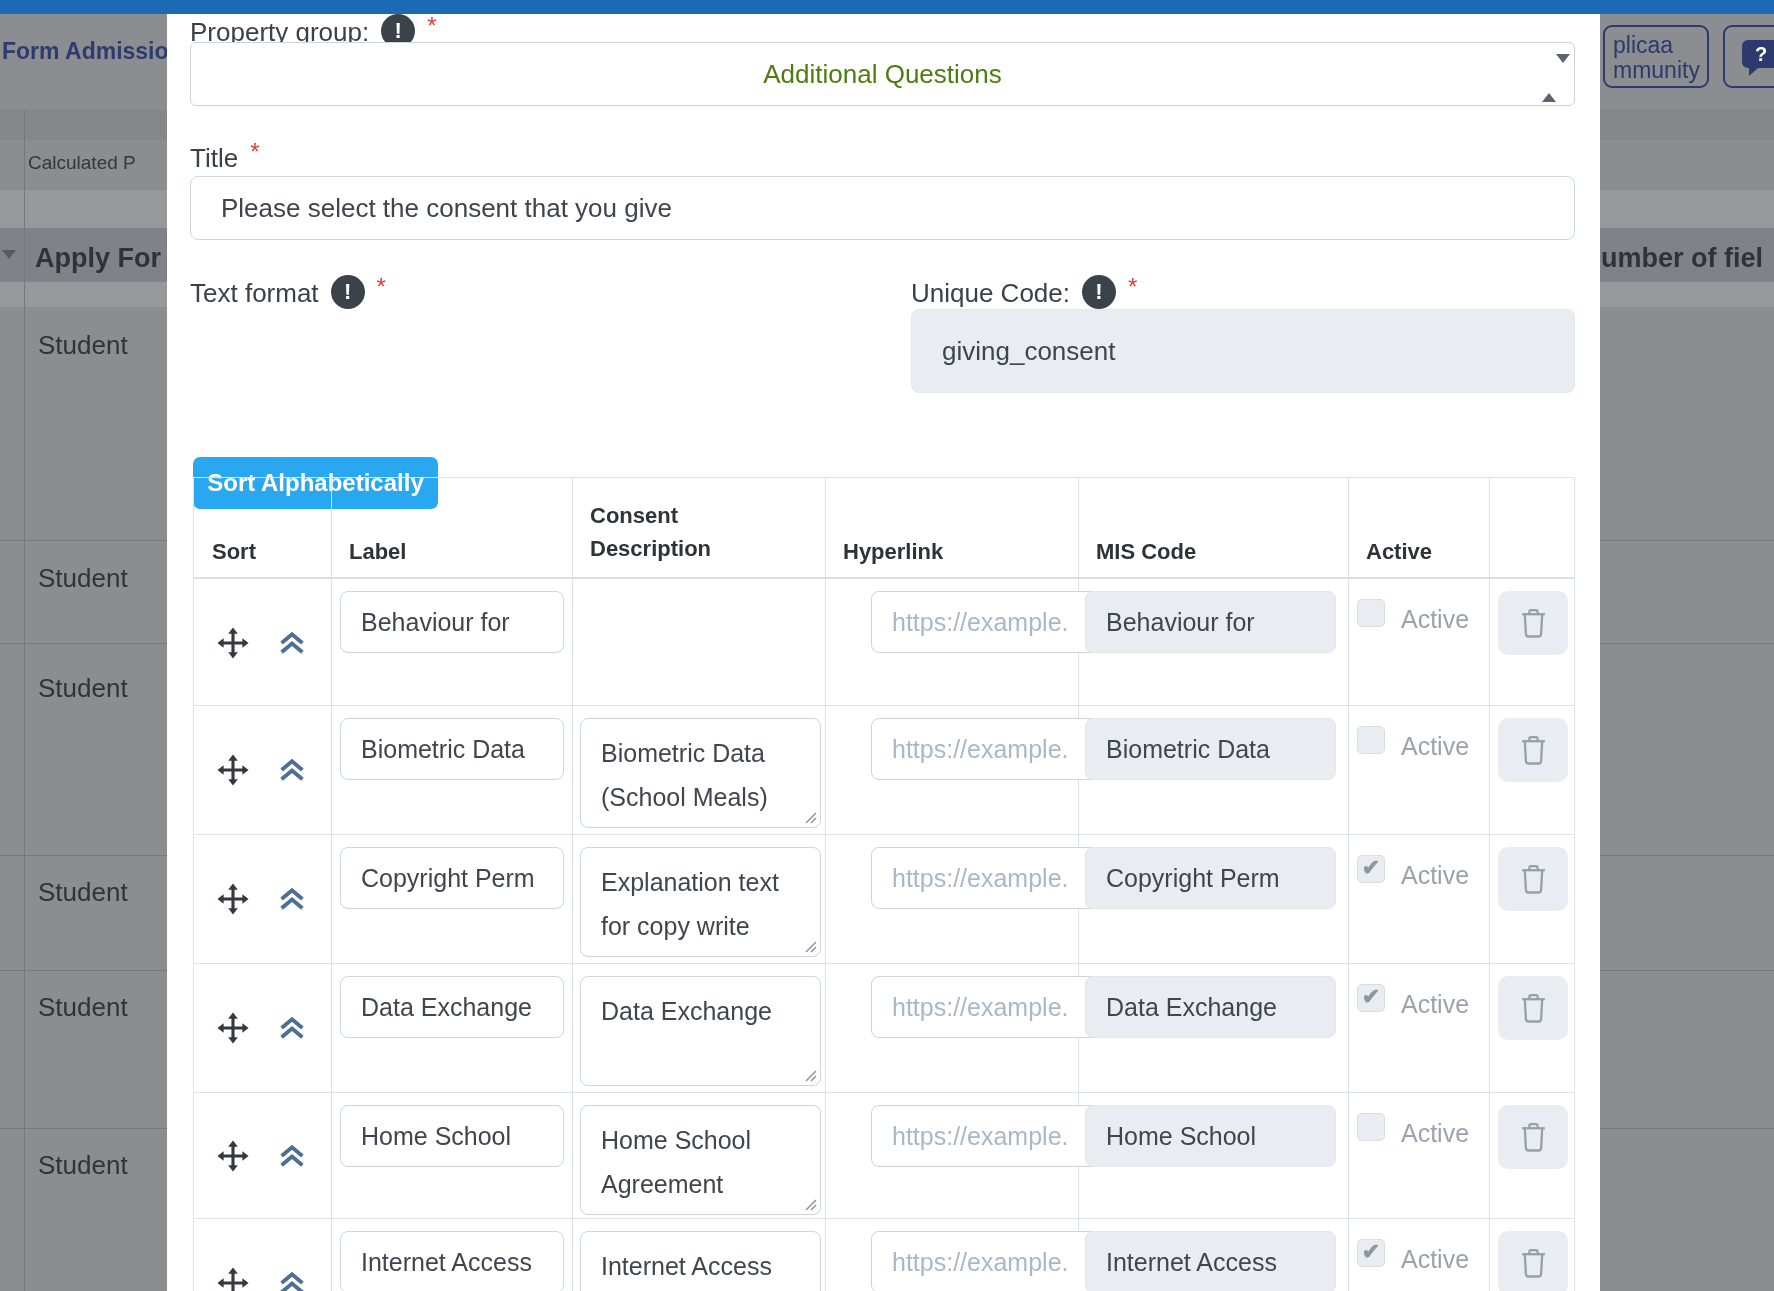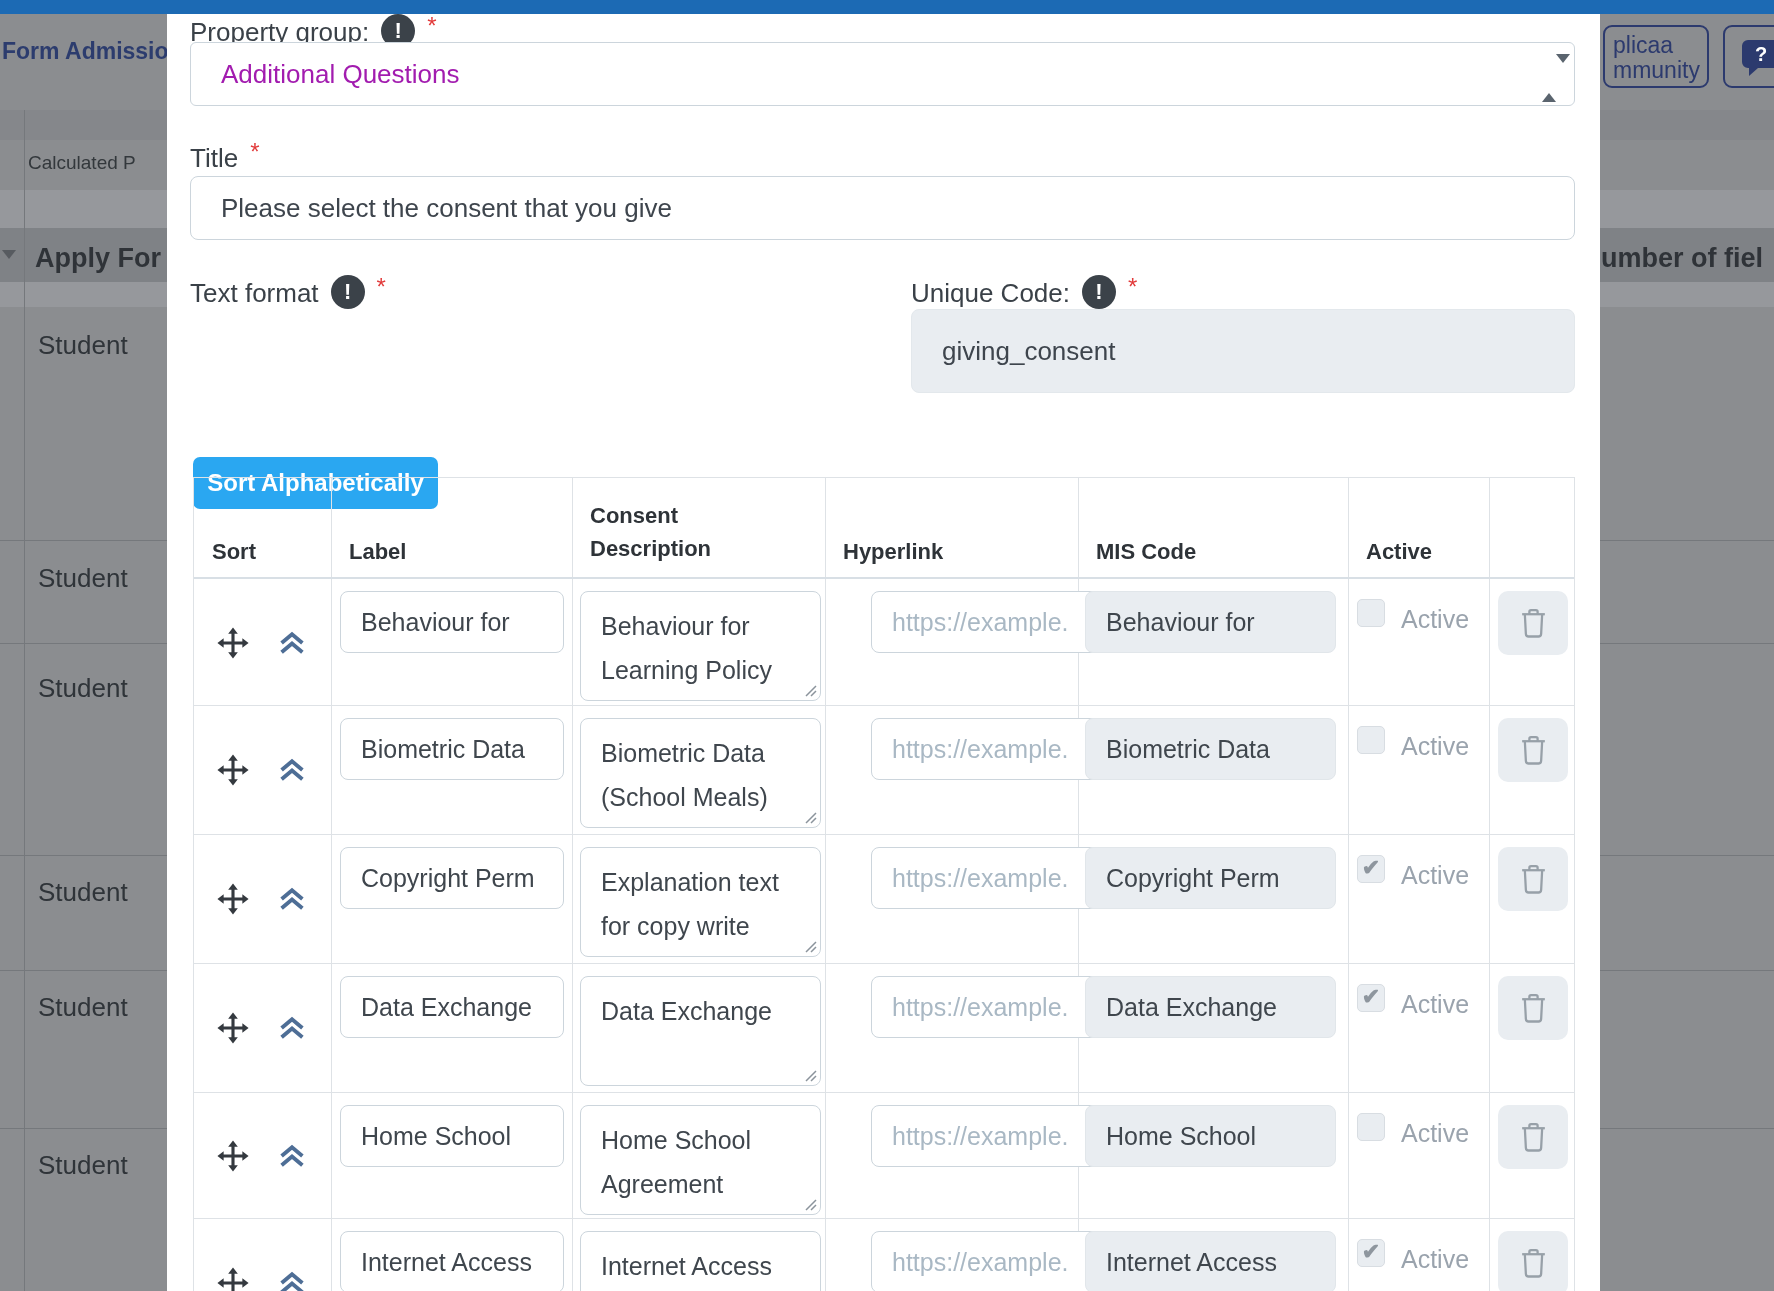--- a/index.html
+++ b/index.html
@@ -33,21 +33,21 @@
 
   
   .topbar { position:absolute; left:0; top:0; width:1774px; height:14px; background:#1c6ab4; z-index:30; }
 
   
   .modal { position:absolute; left:167px; top:14px; width:1433px; height:1277px; background:#ffffff; z-index:10; }
   .field-label-row { position:absolute; display:flex; align-items:flex-end; gap:12px; font-size:26px; color:#3a4148; }
   .info-icon { width:34px; height:34px; border-radius:50%; background:#3b4249; color:#fff; font-weight:bold; font-size:22px; display:flex; align-items:center; justify-content:center; flex:0 0 auto; }
   .req { color:#e23b3b; font-size:24px; transform:translateY(-8px); }
 
-  .selectbox { position:absolute; left:23px; top:28px; width:1385px; height:64px; border:1px solid #ccd5dc; border-radius:6px; background:#fff; display:flex; align-items:center; padding:0 30px; font-size:26px; color:#a21caf; }
+  .selectbox { position:absolute; left:23px; top:28px; width:1385px; height:64px; border:1px solid #ccd5dc; border-radius:6px; background:#fff; display:flex; align-items:center; padding:0 30px; font-size:26px; color:#4d7c0f;justify-content:center; }
   .spinner { position:absolute; right:18px; top:20px; width:14px; height:24px; }
   .spinner .up  { width:0;height:0;border-left:7px solid transparent;border-right:7px solid transparent;border-bottom:9px solid #5a646e; margin-bottom:5px; }
   .spinner .dn  { width:0;height:0;border-left:7px solid transparent;border-right:7px solid transparent;border-top:9px solid #5a646e; }
 
   .text-input { position:absolute; border:1px solid #ccd5dc; border-radius:8px; background:#fff; font-family:"Liberation Sans",sans-serif; font-size:26px; color:#3e454d; padding:0 30px; outline:none; }
   .gray-input { background:#e9edf1; border:1px solid #e3e8ec; }
 
   .sort-btn { position:absolute; left:26px; top:395px; width:245px; height:52px; background:#2aa7f1; color:#fff; border:none; border-radius:7px; font-family:"Liberation Sans",sans-serif; font-size:24px; font-weight:600; cursor:pointer;margin-top:48px; }
 
   
@@ -176,26 +176,20 @@
       <div id="rows-host">
           <div class="trow first" style="top: 99px; height: 128px;">
           <svg class="handle mv" width="34" height="34" viewBox="0 0 24 24" style="top: 47px;">
             <path d="M12 1 L15.4 5.4 H13.1 V10.9 H18.6 V8.6 L23 12 L18.6 15.4 V13.1 H13.1 V18.6 H15.4 L12 23 L8.6 18.6 H10.9 V13.1 H5.4 V15.4 L1 12 L5.4 8.6 V10.9 H10.9 V5.4 H8.6 Z" fill="#34393f"></path>
           </svg>
           <svg class="handle cv" width="30" height="30" viewBox="0 0 26 26" style="top: 49px;">
             <path d="M4 13 L13 5.5 L22 13" fill="none" stroke="#4e6e96" stroke-width="3.4"></path>
             <path d="M4 21 L13 13.5 L22 21" fill="none" stroke="#4e6e96" stroke-width="3.4"></path>
           </svg>
           <input class="cell-input lbl-in" value="Behaviour for" style="">
-          <div class="descbox">
-            <span class="desc-text">Behaviour for Learning Policy</span>
-            <svg class="resize-h" width="14" height="14" viewBox="0 0 14 14">
-              <path d="M3 13 L13 3 M8 13 L13 8" stroke="#8b949c" stroke-width="1.5" fill="none"></path>
-            </svg>
-          </div>
           <input class="cell-input hyp-in" placeholder="https://example." style="">
           <input class="cell-input mis-in" value="Behaviour for" style="">
           <div class="cbx"></div>
           <div class="active-lbl">Active</div>
           <button class="trash-btn">
             <svg width="27" height="33" viewBox="0 0 26 32">
               <path d="M2 7 H24" stroke="#97a0a8" stroke-width="2.2" fill="none"></path>
               <path d="M9 7 V4.6 Q9 3 10.6 3 H15.4 Q17 3 17 4.6 V7" stroke="#97a0a8" stroke-width="2.2" fill="none"></path>
               <path d="M4.6 7 L5.6 26 Q5.8 28.6 8.2 28.6 H17.8 Q20.2 28.6 20.4 26 L21.4 7" stroke="#97a0a8" stroke-width="2.2" fill="none"></path>
             </svg>

